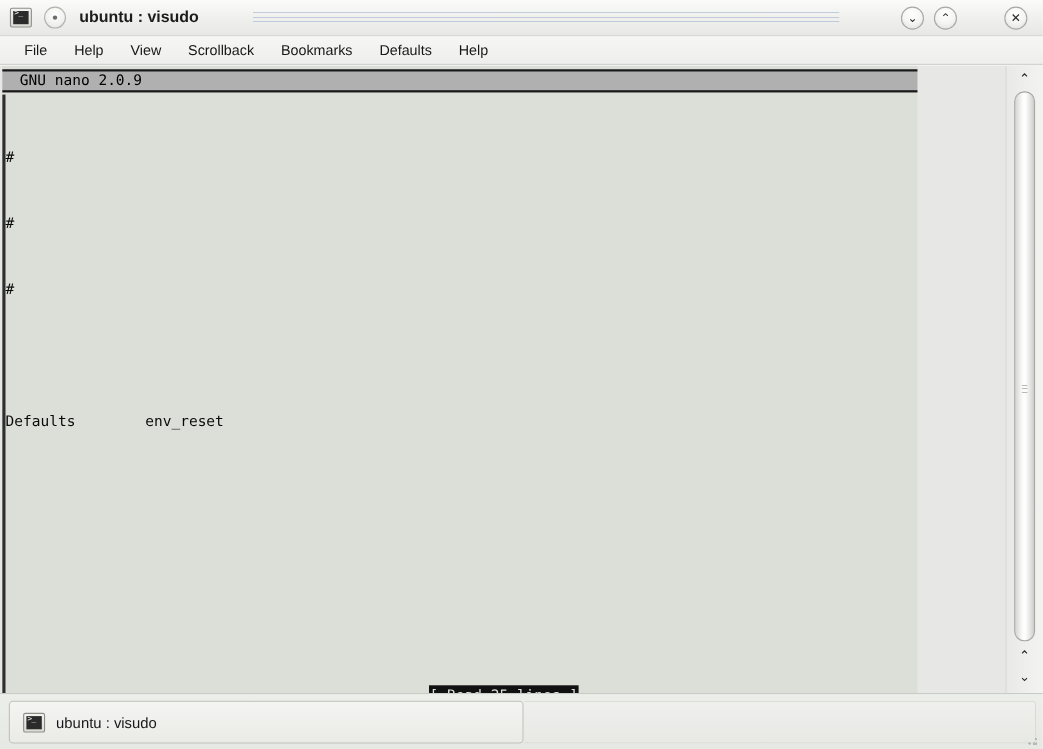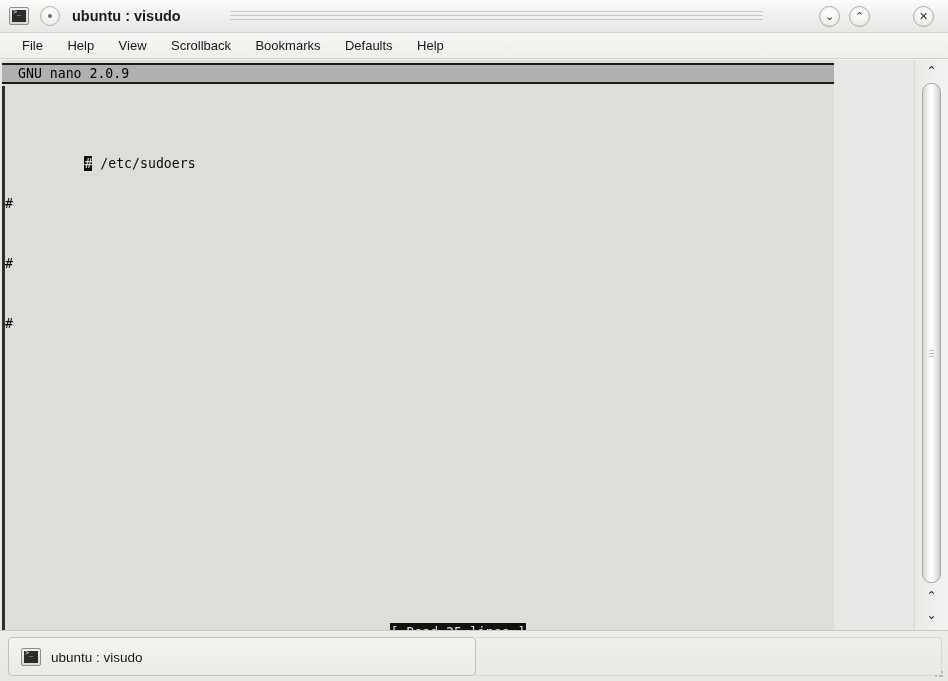--- a/index.html
+++ b/index.html
@@ -383,27 +383,25 @@
     <div id="terminal">
 
       <div id="term-leftbar"></div>
 
       <div id="nano-header">
         <span class="nh-ver">GNU nano 2.0.9</span>
         <span class="nh-cur"></span>
       </div>
 
       <div id="nano-body">
-        <div class="line">
-          <span class="cursorblk">#</span><span> /etc/sudoers</span>
-        </div>
         <div class="line">#</div>
         <div class="line">#</div>
         <div class="line">#</div>
         <div class="line"></div>
+        <div class="line">Defaults        env_reset</div>
         <div class="line"></div>
         
         
         
         
         
         
         
         
         

